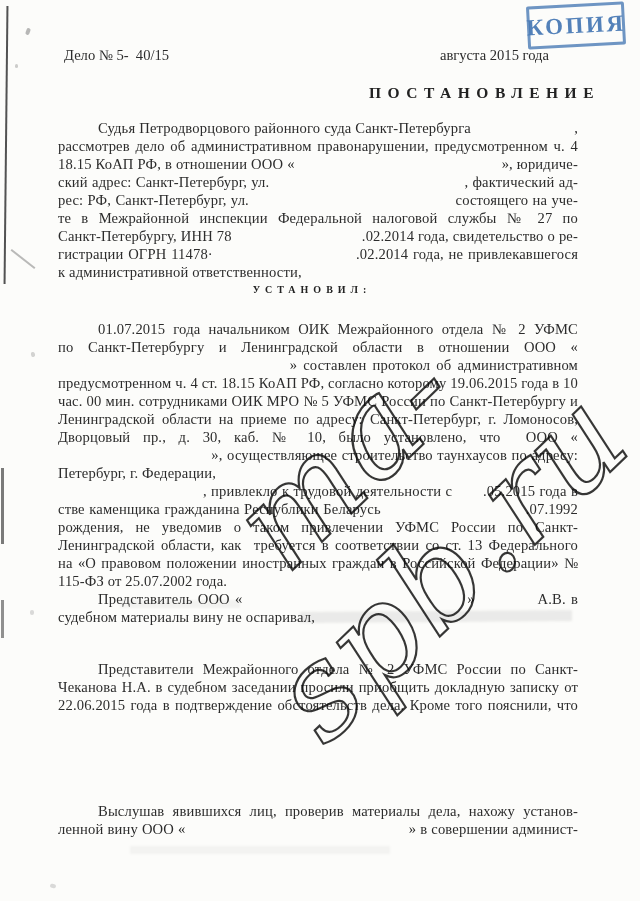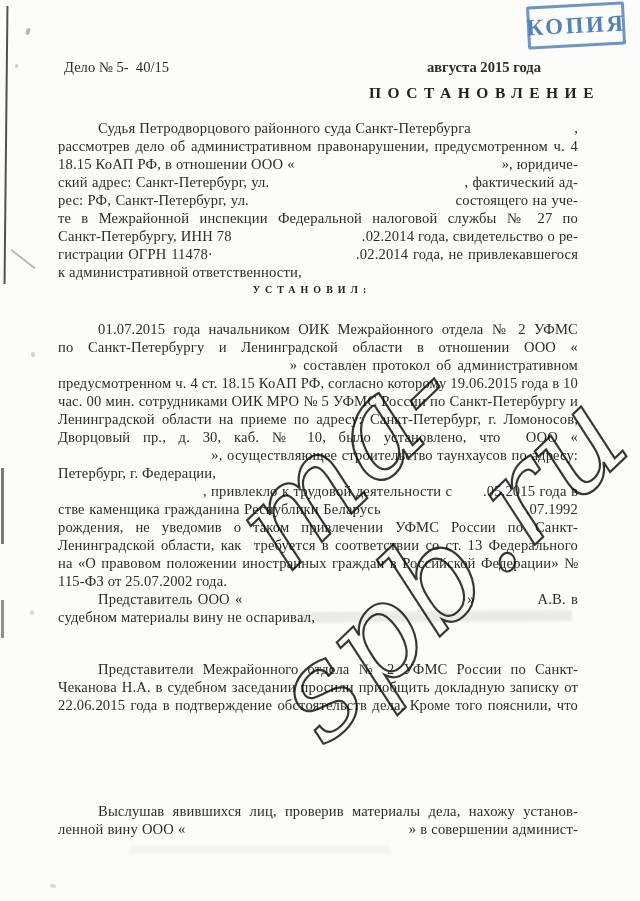--- a/index.html
+++ b/index.html
@@ -15,23 +15,23 @@
     overflow:hidden;letter-spacing:0.15px;white-space:normal;
   }
   .line.l{text-align:right;text-align-last:left;}
   .ind{text-indent:40px;}
   .heading{
     position:absolute;text-align:center;font-weight:bold;
     color:#222;
   }
   #doc-title{top:84px;left:80px;width:520px;font-size:15.5px;letter-spacing:6.5px;text-align:right;}
   #ustanovil{top:284px;left:52px;width:520px;font-size:10px;letter-spacing:5px;}
-  .meta{position:absolute;top:47px;font-size:14.6px;line-height:17px;margin-top:12px;}
+  .meta{position:absolute;top:47px;font-size:14.6px;line-height:17px;}
   #case-number{left:64px;}
-  #doc-date{right:99px;font-weight:bold;}
+  #doc-date{right:91px;}
   #copy-stamp{
     position:absolute;left:527px;top:4px;width:92px;height:37px;
     border:3px solid rgba(74,122,181,0.8);border-radius:2px;
     transform:rotate(-3deg);
     display:flex;align-items:center;justify-content:center;
     font-size:23px;font-weight:600;letter-spacing:2.5px;
     color:rgba(74,122,181,0.95);
   }
   #watermark{
     position:absolute;left:20px;top:382px;width:650px;height:150px;

